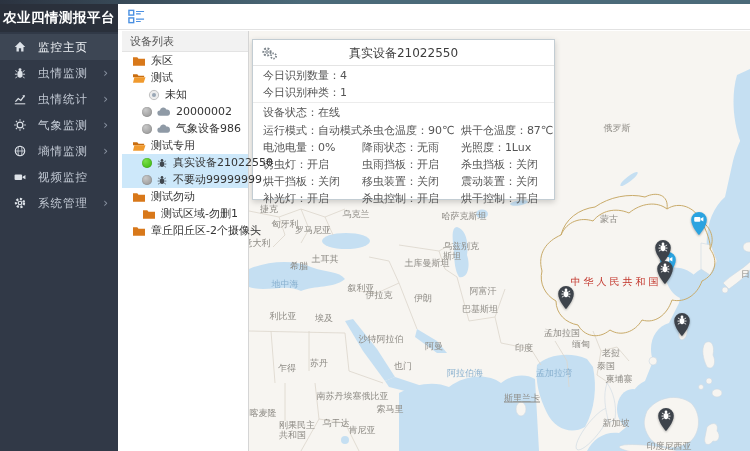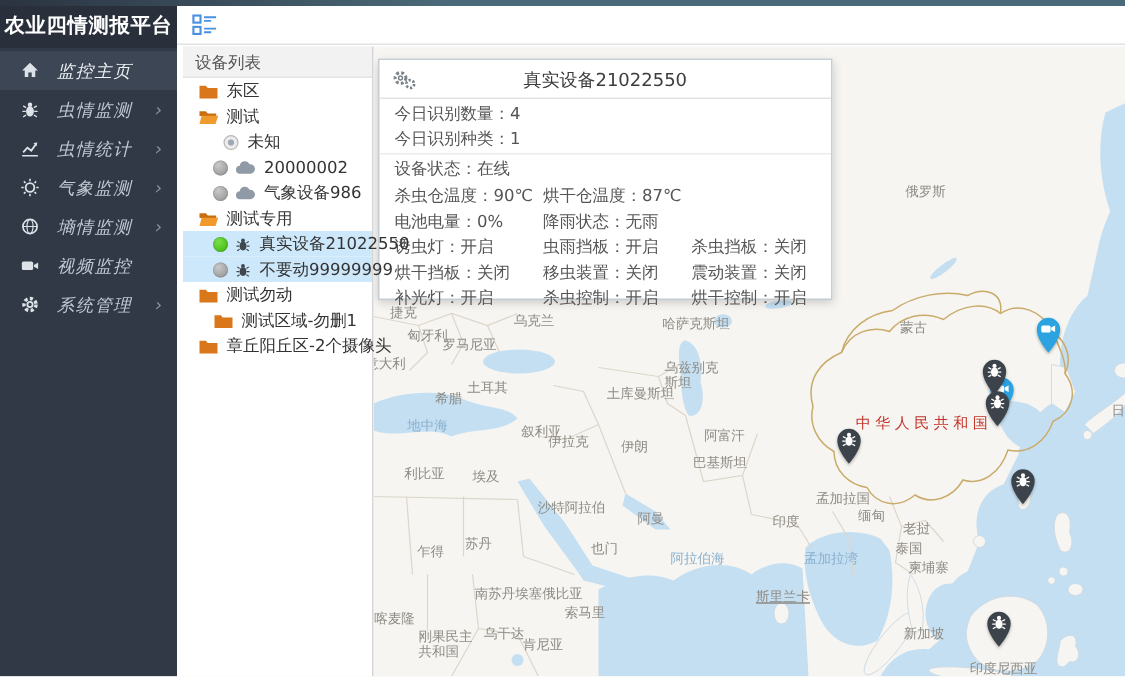--- a/index.html
+++ b/index.html
@@ -8,21 +8,21 @@
   #screen { position:relative; width:750px; height:451px; background:#fff; overflow:hidden; }
 
   
   .topstrip { position:absolute; left:0; top:0; width:750px; height:4px;
     background:linear-gradient(90deg,#2b3340,#4b6a79 40%,#4b6a79); z-index:60; }
 
   
   .sidebar { position:absolute; left:0; top:0; width:118px; height:451px; background:#313947; z-index:40; }
   .sidebar-title { height:32px; line-height:34px; background:#2a303b; color:#ffffff;
     font-size:13.5px; font-weight:bold; text-align:center; letter-spacing:.5px; white-space:nowrap; }
-  .menu { padding-top:2px;font-style:italic; }
+  .menu { padding-top:2px; }
   .menu-item { position:relative; height:26px; display:flex; align-items:center; cursor:pointer; color:#c3cad5; }
   .menu-item.active { background:#3d4654; color:#eef1f5; }
   .mi-icon { width:14px; height:14px; margin-left:13px; color:#dde2e8; flex:0 0 14px; }
   .mi-icon svg { width:14px; height:14px; display:block; }
   .mi-label { margin-left:11px; font-size:11.5px; letter-spacing:1px; }
   .mi-chev { position:absolute; right:10px; color:#8a93a2; font-size:12px; }
 
   
   .main { position:absolute; left:118px; top:4px; width:632px; height:447px; }
   .topbar { position:relative; height:26px; background:#ffffff; border-bottom:1px solid #e2e2e2; }
@@ -446,26 +446,28 @@
           </div>
           <div class="popup-sec" id="popup-summary">
               <div class="p-row">今日识别数量：4</div>
               <div class="p-row">今日识别种类：1</div>
             </div>
           <div class="popup-sec" id="popup-status" style="border-bottom:none;">
               <div class="p-row">设备状态：在线</div>
             </div>
           <div id="popup-grid">
               <div class="p-grid">
+                <span>运行模式：自动模式</span>
                 <span>杀虫仓温度：90℃</span>
                 <span>烘干仓温度：87℃</span>
               </div>
               <div class="p-grid">
                 <span>电池电量：0%</span>
                 <span>降雨状态：无雨</span>
+                <span>光照度：1Lux</span>
               </div>
               <div class="p-grid">
                 <span>诱虫灯：开启</span>
                 <span>虫雨挡板：开启</span>
                 <span>杀虫挡板：关闭</span>
               </div>
               <div class="p-grid">
                 <span>烘干挡板：关闭</span>
                 <span>移虫装置：关闭</span>
                 <span>震动装置：关闭</span>

